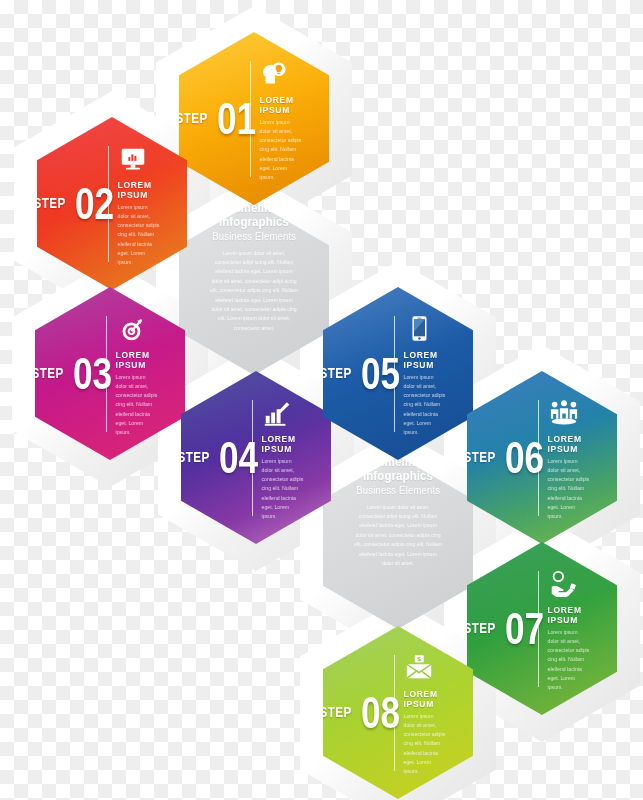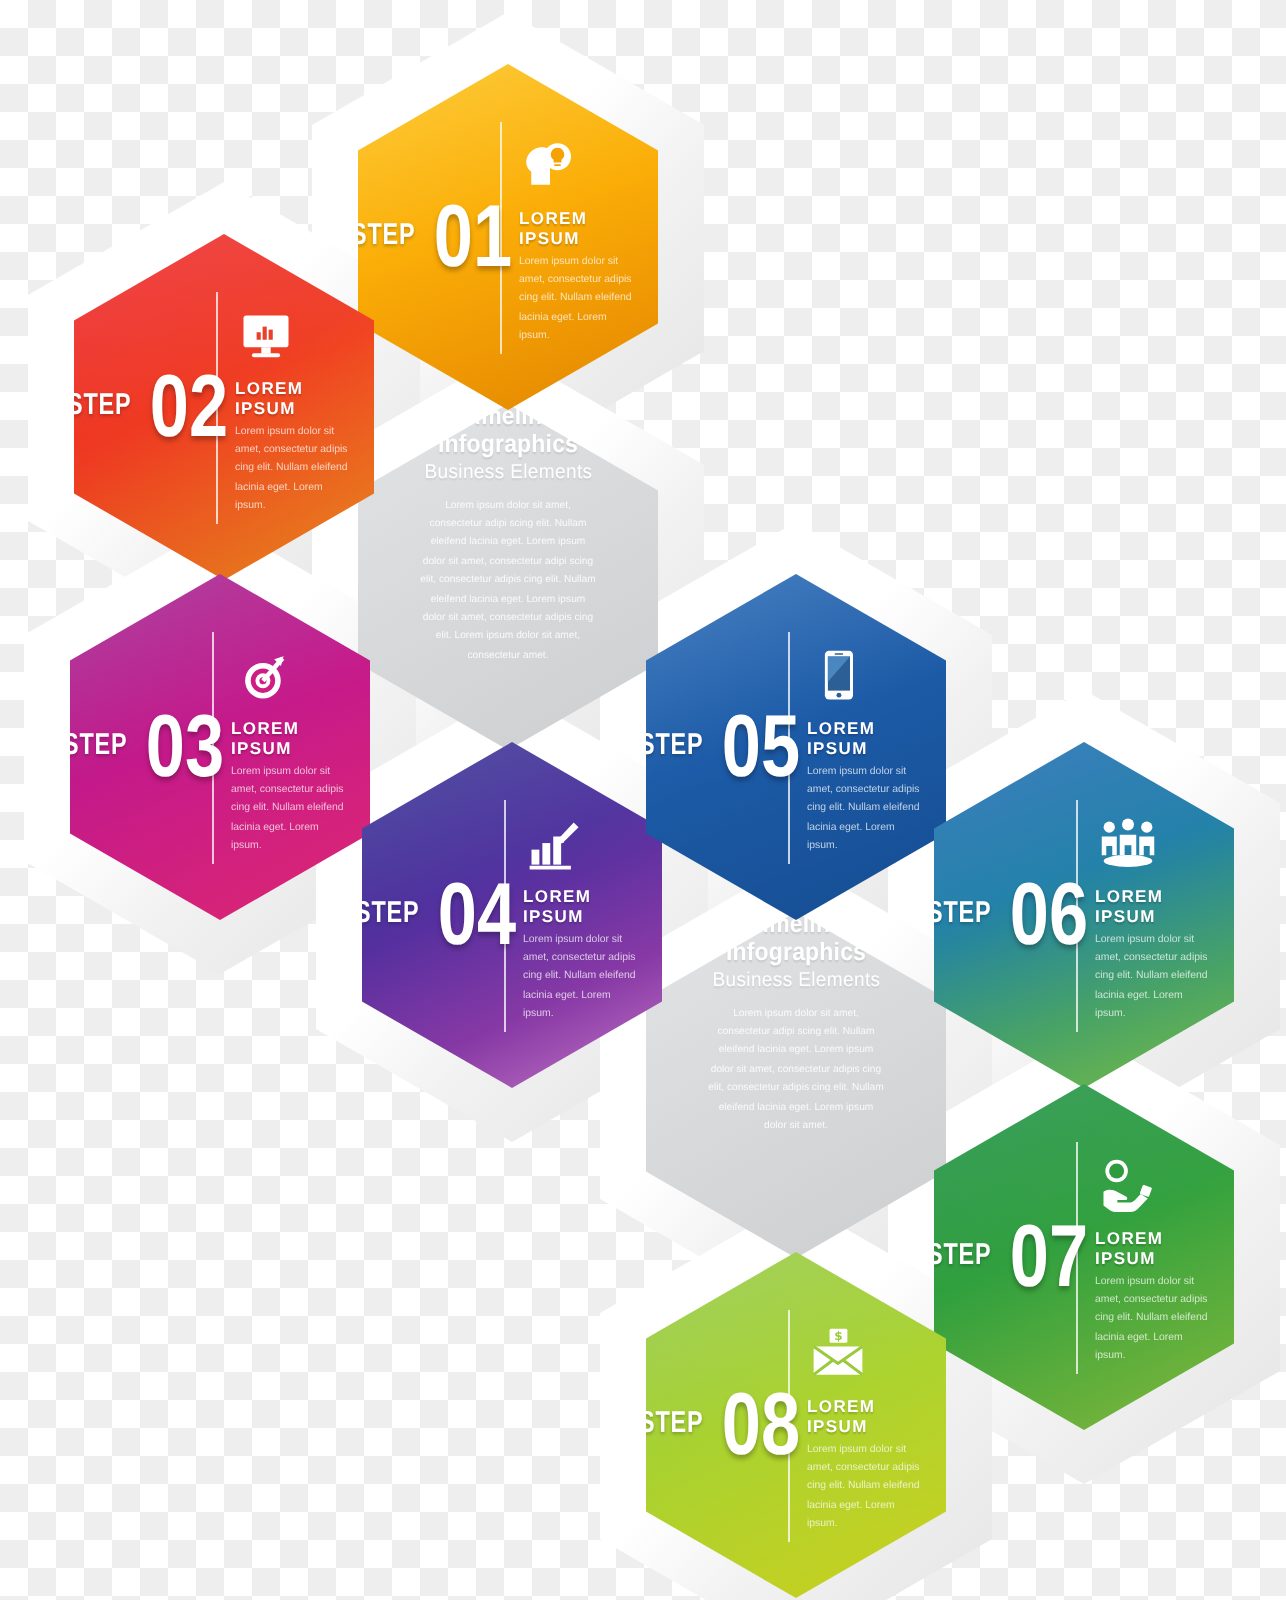--- a/index.html
+++ b/index.html
@@ -63,21 +63,21 @@
     text-shadow:0 2px 3px rgba(0,0,0,.28);
     transform:scaleX(.8);
   }
   .divider{
     width:1px;height:116px;
     background:rgba(255,255,255,.75);
     flex:0 0 1px;
   }
   .right-col{
     flex:1;
-    padding:0 9px 0 9px;
+    padding:0 27px 0 9px;
     box-sizing:border-box;
     color:#ffffff;
     display:flex;flex-direction:column;justify-content:center;
   }
   .icon-wrap{
     height:34px;margin-bottom:6px;
     display:flex;align-items:flex-end;
   }
   .icon-wrap svg{display:block;}
   .lorem-head{

